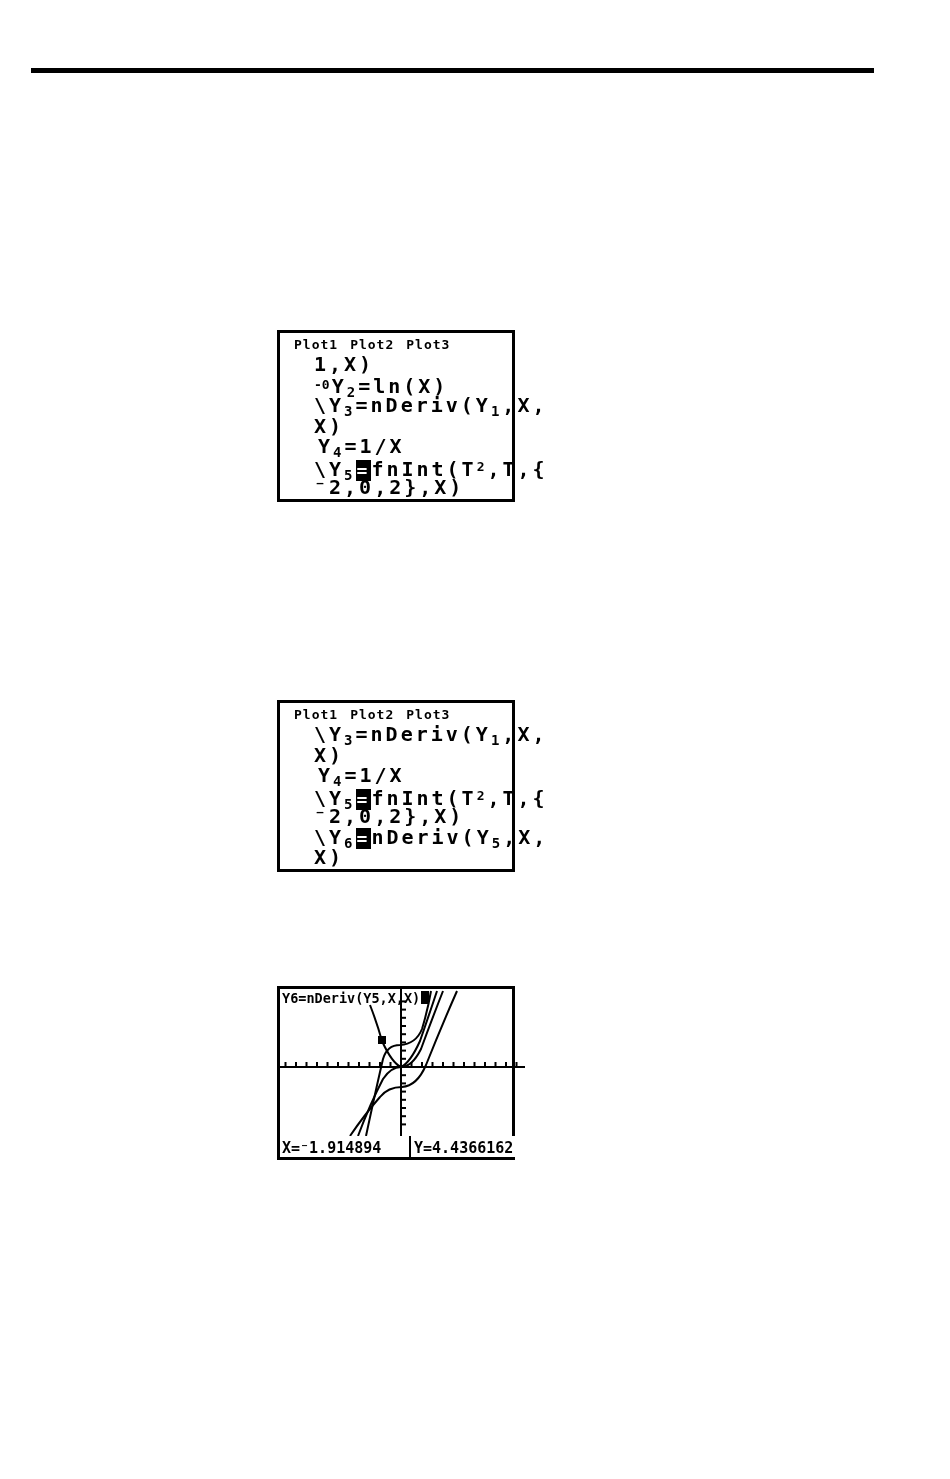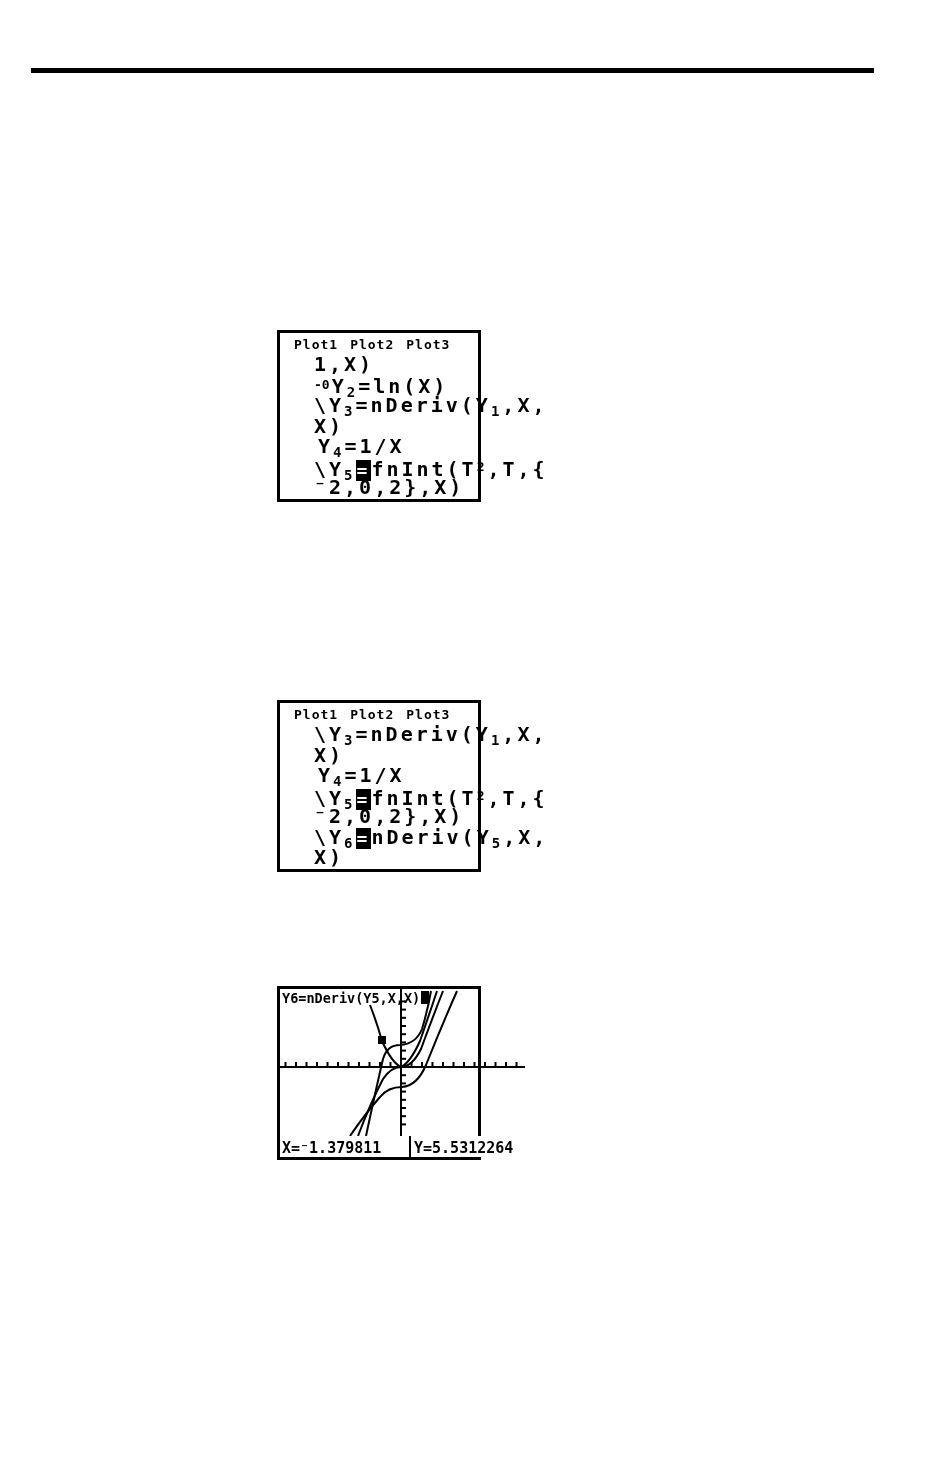--- a/index.html
+++ b/index.html
@@ -1,21 +1,21 @@
 <!DOCTYPE html>
 <html><head>
 <meta charset="utf-8">
 <style>
   html,body{margin:0;padding:0;background:#fff;}
   .page{position:relative;width:950px;height:1479px;background:#ffffff;overflow:hidden;
         font-family:"DejaVu Sans Mono",monospace;}
   .top-rule{position:absolute;left:31px;top:68px;width:843px;height:5px;background:#000;}
 
   
-  .screen{position:absolute;left:277px;width:204px;border:3px solid #000;background:#fff;
+  .screen{position:absolute;left:277px;width:238px;border:3px solid #000;background:#fff;
           box-sizing:border-box;color:#000;}
   #screen1{top:330px;height:172px;}
   #screen2{top:700px;height:172px;}
   #screen3{top:986px;height:174px;}
 
   
   .ti-header{margin:4px 0 0 14px;font-weight:bold;font-size:13px;letter-spacing:1px;
              font-family:"DejaVu Sans Mono",monospace;height:16px;}
   .ti-header span{margin-right:12px;}
   .ti-lines{margin:1px 0 0 2px;}
@@ -127,20 +127,20 @@
           <path d="M86,147 Q96,100 103,70 Q107,56 120,56 Q136,55 142,40 Q148,20 151,2" fill="none" stroke="#000" stroke-width="2"></path>
           <path d="M78,147 Q90,115 103,90 Q111,78 121,78 Q132,78 141,60 Q152,30 163,2" fill="none" stroke="#000" stroke-width="2"></path>
           <path d="M70,147 Q85,125 100,108 Q108,98 122,98 Q137,97 146,76 Q162,36 177,2" fill="none" stroke="#000" stroke-width="2"></path>
           <rect x="98" y="47" width="8" height="8" fill="#000"></rect>
         </svg>
       <div class="graph-label">
           <span>Y6=nDeriv(Y5,X,X)</span>
           <span class="busy"></span>
         </div>
       <div class="readout">
-        <span class="rx">X=⁻1.379811</span>
+        <span class="rx">X=⁻1.914894</span>
         <span class="bar"></span>
-        <span class="ry">Y=5.5312264</span>
+        <span class="ry">Y=4.4366162</span>
       </div>
     </div>
   </div>
 
 </div>
 
 </body></html>

